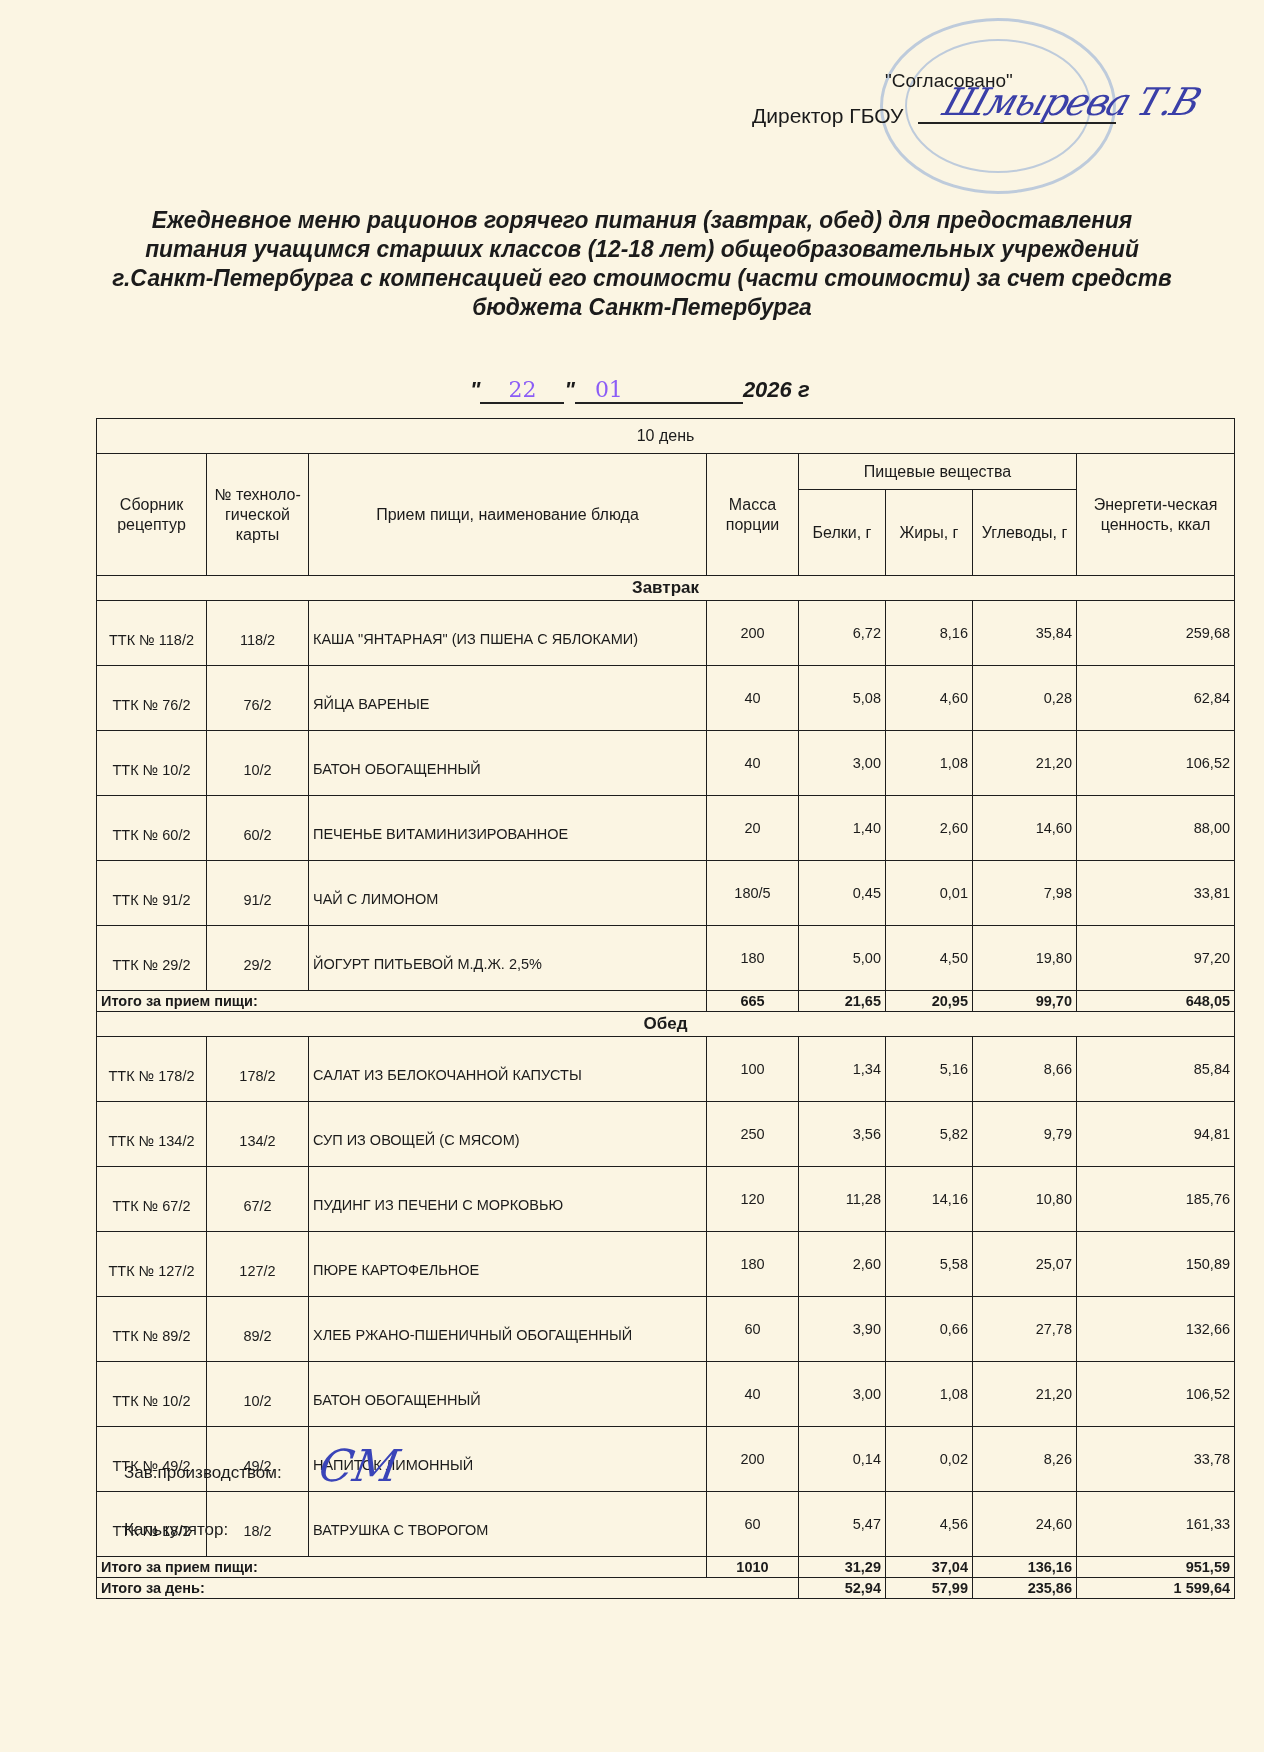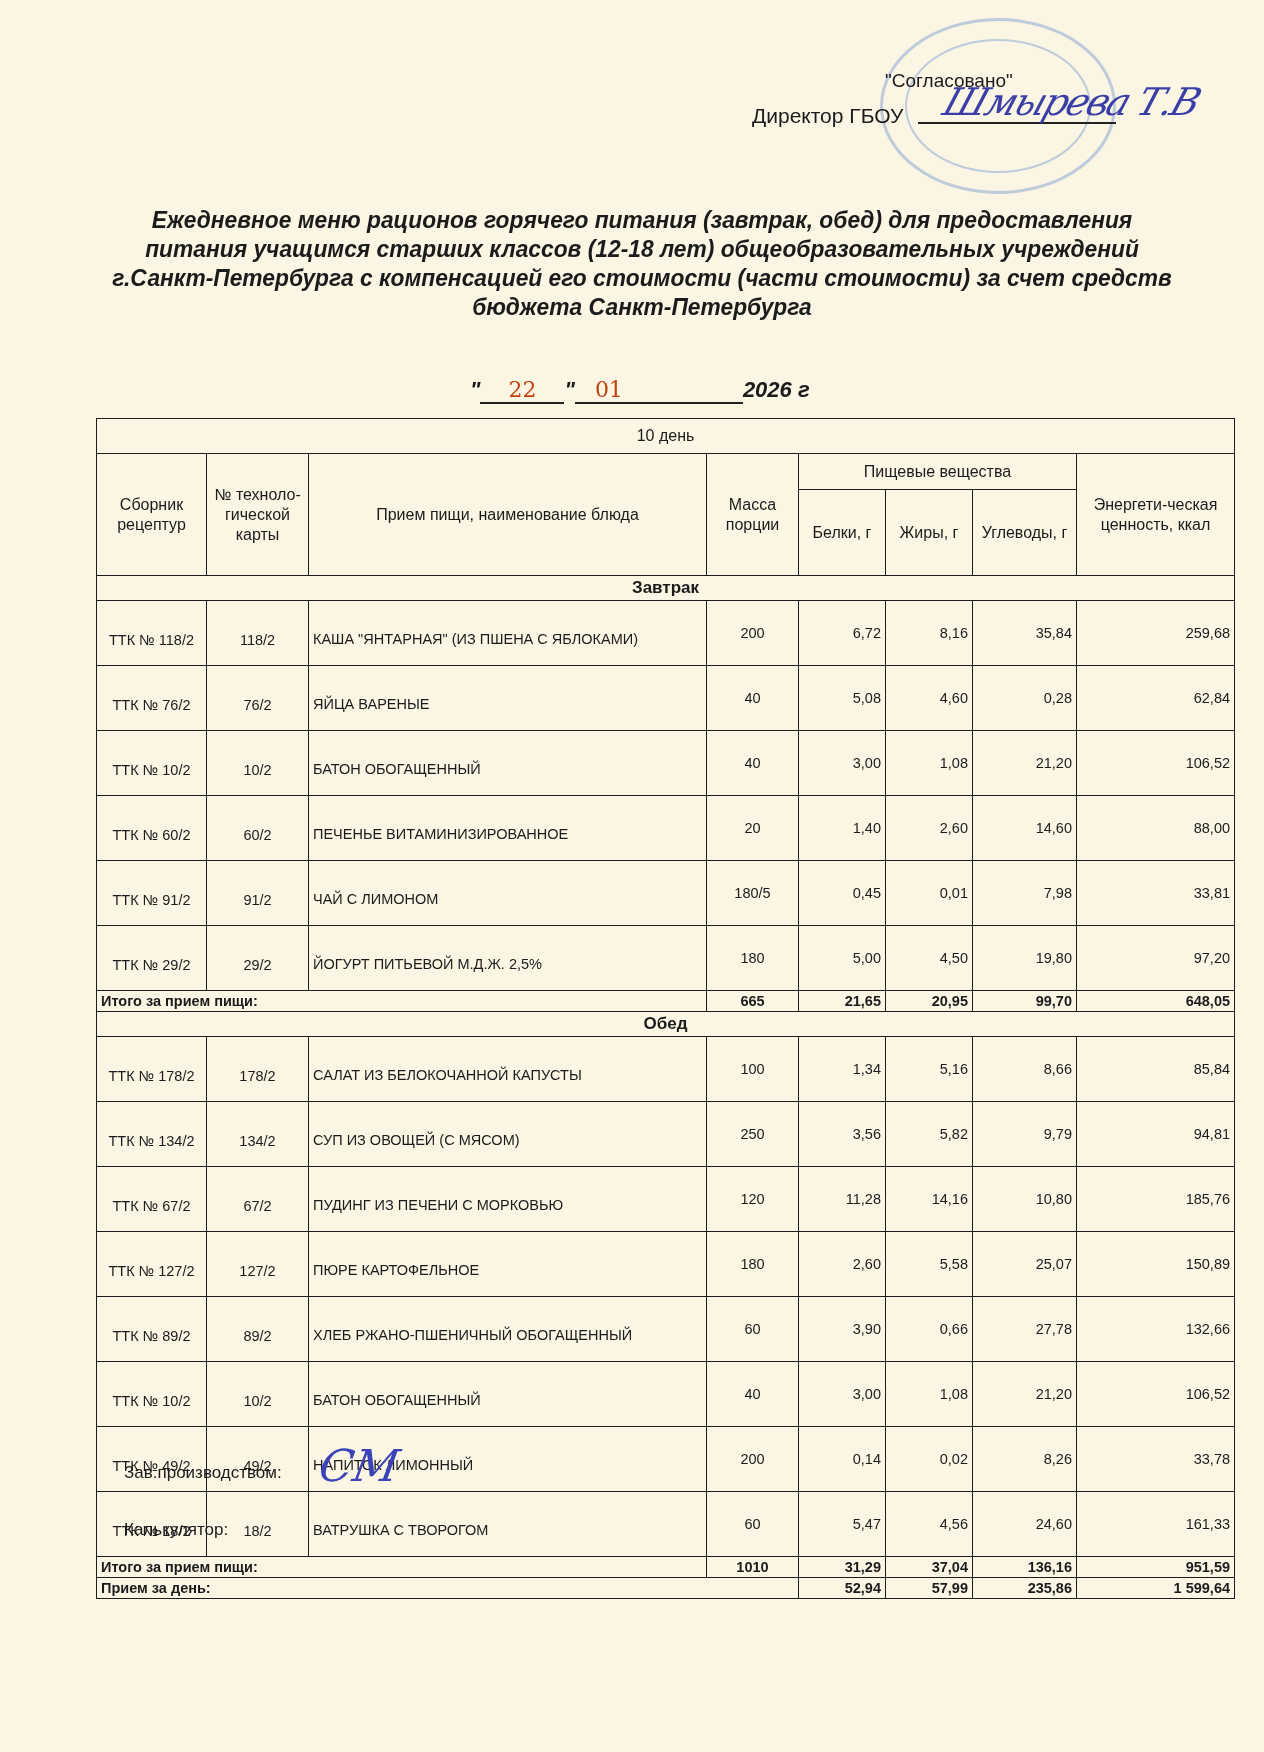--- a/index.html
+++ b/index.html
@@ -22,21 +22,21 @@
   .dir-sign {
     position:absolute; left:945px; top:80px; font-family:"DejaVu Serif", serif; font-style:italic;
     font-size:38px; color:#3a3fa8; transform:skewX(-18deg); letter-spacing:-2px;
   }
   .title {
     position:absolute; left:92px; top:206px; width:1100px; text-align:center;
     font-size:23.5px; font-weight:bold; font-style:italic; line-height:29px;
     transform:scaleX(0.97); transform-origin:center;
   }
   .date { position:absolute; left:470px; top:377px; font-size:22px; font-weight:bold; font-style:italic; }
-  .date .blank { display:inline-block; border-bottom:2px solid #222; text-align:center; color:#c2410c; font-weight:normal; font-style:normal; font-family:"DejaVu Serif", serif; }
+  .date .blank { display:inline-block; border-bottom:2px solid #222; text-align:center; color:#8b5cf6; font-weight:normal; font-style:normal; font-family:"DejaVu Serif", serif; }
   .date .d { width:84px; }
   .date .m { width:168px; text-align:left; padding-left:20px; box-sizing:border-box; }
 
   table.menu {
     position:absolute; left:96px; top:418px; width:1138px;
     border-collapse:collapse; table-layout:fixed;
     font-size:14.5px;
   }
   table.menu td, table.menu th { border:1.5px solid #1d1d1d; padding:0 4px; }
   table.menu th { font-weight:normal; font-size:16px; text-align:center; line-height:20px; }
@@ -258,21 +258,21 @@
       </tr>
       <tr class="total-row">
         <td class="total-label" colspan="3">Итого за прием пищи:</td>
         <td class="c-mass">1010</td>
         <td class="c-num">31,29</td>
         <td class="c-num">37,04</td>
         <td class="c-num">136,16</td>
         <td class="c-num">951,59</td>
       </tr>
       <tr class="total-row">
-        <td class="total-label" colspan="4">Прием за день:</td>
+        <td class="total-label" colspan="4">Итого за день:</td>
         <td class="c-num">52,94</td>
         <td class="c-num">57,99</td>
         <td class="c-num">235,86</td>
         <td class="c-num">1 599,64</td>
       </tr>
     </tbody>
 </table>
 
 <div class="footer-label f1">Зав.производством:</div>
 <div class="prod-sign">СМ</div>

